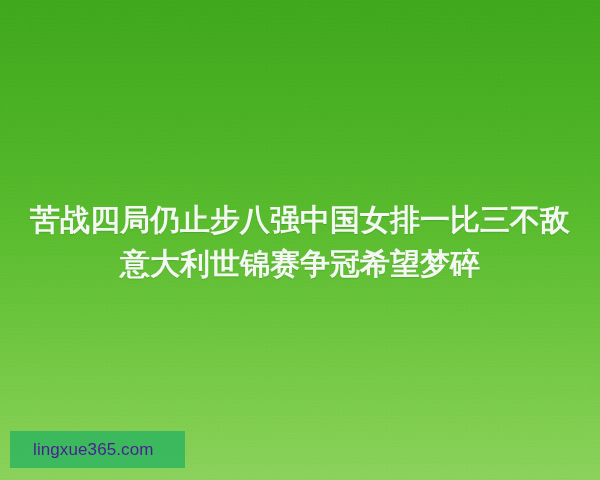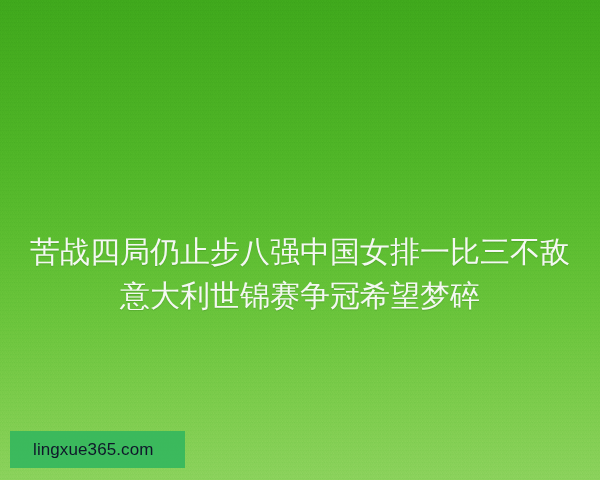--- a/index.html
+++ b/index.html
@@ -48,39 +48,38 @@
   #headline {
     position: absolute;
     left: 0;
     right: 0;
     top: 198px;
     text-align: center;
     color: #f4f8f2;
     font-size: 30px;
     line-height: 44px;
     letter-spacing: 0px;
-    font-weight: 400;
+    font-weight: 700;
     white-space: pre-line;
     text-shadow: 0 1px 1px rgba(20,70,10,0.18);
-    margin-top: 32px;
   }
 
   #watermark-badge {
     position: absolute;
     left: 10px;
     top: 431px;
     width: 175px;
     height: 37px;
     background: rgba(53, 183, 93, 0.92);
     display: flex;
     align-items: center;
   }
   #watermark-text {
     padding-left: 23px;
-    color: #0f172a;
+    color: #4c1d95;
     font-size: 17px;
     line-height: 17px;
     letter-spacing: 0.1px;
     white-space: nowrap;
   }
 </style>
 </head>
 <body>
 
 <div id="card">

